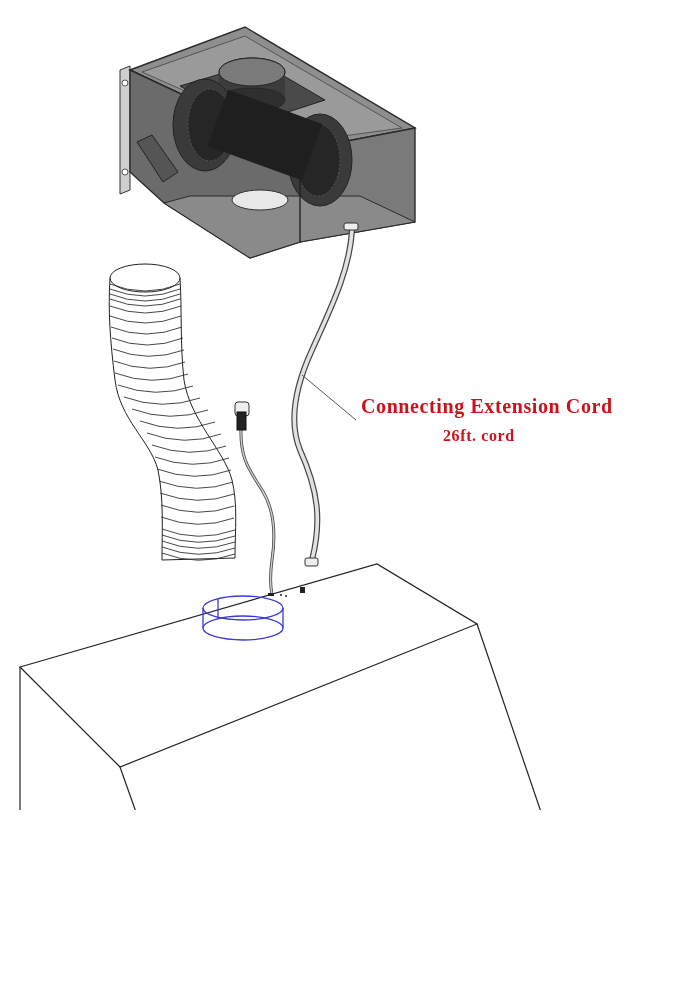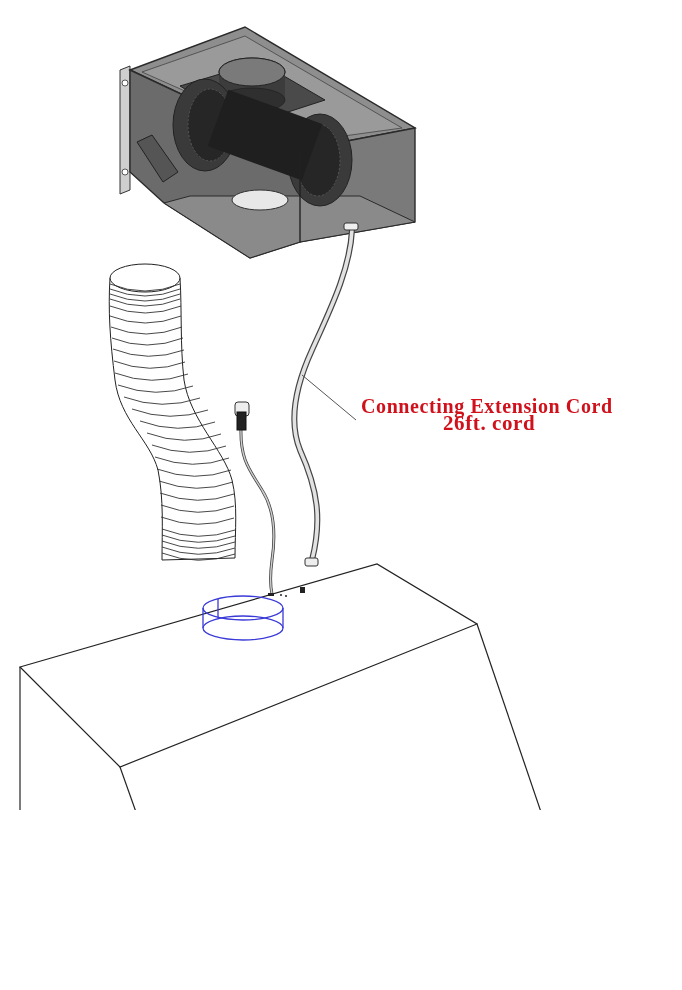--- a/index.html
+++ b/index.html
@@ -6,21 +6,21 @@
   #stage { position: relative; width: 682px; height: 810px; overflow: hidden; background: #ffffff; padding-left: 28px; }
   #stage svg { position: absolute; left: 0; top: 0; }
   .callout {
     position: absolute;
     font-family: "Liberation Serif", "DejaVu Serif", serif;
     font-weight: bold;
     color: #d0111b;
     white-space: nowrap;
   }
   #callout-line1 { left: 361px; top: 395px; font-size: 20px; letter-spacing: 0.6px; }
-  #callout-line2 { left: 443px; top: 411px; font-size: 21px; letter-spacing: 0.6px; }
+  #callout-line2 { left: 443px; top: 427px; font-size: 16px; letter-spacing: 0.6px; }
 </style>
 </head>
 <body>
 
 <div id="stage">
   <svg width="682" height="990" viewBox="0 0 682 990" xmlns="http://www.w3.org/2000/svg">
 
     <g>
 
       <polygon points="120,70 130,66 130,190 120,194" fill="#cfcfcf" stroke="#333" stroke-width="1"></polygon>

